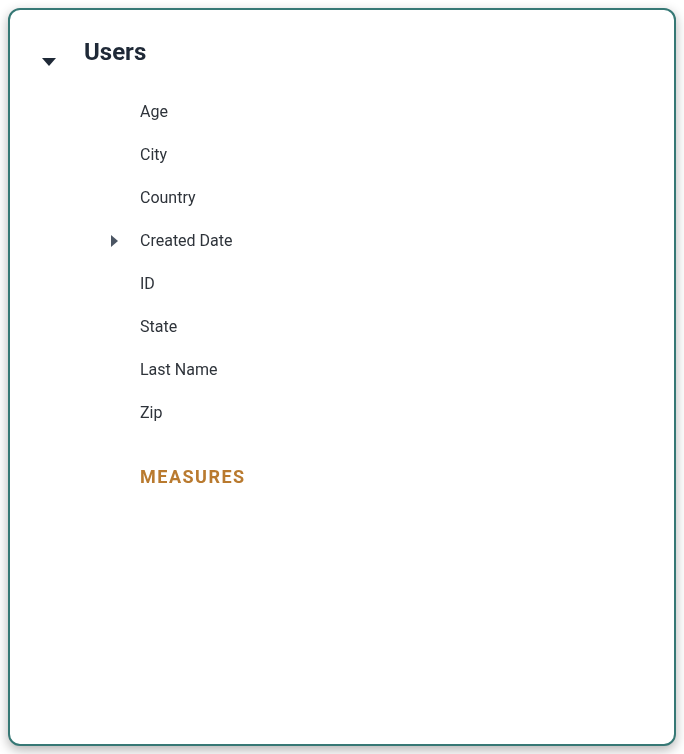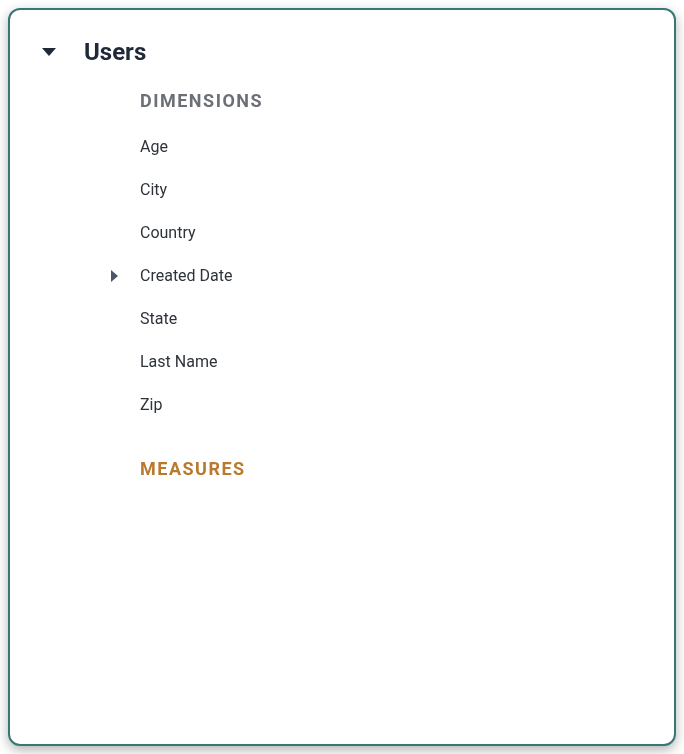--- a/index.html
+++ b/index.html
@@ -17,21 +17,21 @@
       height: 738px;
       background: #fff;
       border: 2px solid #367875;
       border-radius: 12px;
       box-shadow: 0 4px 12px rgba(0,0,0,0.3);
       padding: 28px 0 0 0;
       overflow: hidden;
     }
     .view-header {
       display: flex;
-      align-items: center;
+      align-items: flex-end;
       padding-left: 32px;
       margin-bottom: 24px;
     }
     .chevron-down {
       width: 0;
       height: 0;
       border-left: 7px solid transparent;
       border-right: 7px solid transparent;
       border-top: 8px solid #1f2937;
       margin-right: 28px;
@@ -90,21 +90,20 @@
 </head>
 <body>
 
 <div class="panel">
 
   <div class="view-header">
     <div class="chevron-down"></div>
     <div class="view-title">Users</div>
   </div>
 
-  <div class="section-label dimensions">DIMENSIONS</div>
 
   <div id="dimensions-list">
       <div class="field-row">
         <div class="chevron-slot"></div>
         <div class="field-label">Age</div>
       </div>
       <div class="field-row">
         <div class="chevron-slot"></div>
         <div class="field-label">City</div>
       </div>
@@ -113,20 +112,24 @@
         <div class="field-label">Country</div>
       </div>
       <div class="field-row">
         <div class="chevron-slot">
           <div class="chevron-right"></div>
         </div>
         <div class="field-label">Created Date</div>
       </div>
       <div class="field-row">
         <div class="chevron-slot"></div>
+        <div class="field-label">ID</div>
+      </div>
+      <div class="field-row">
+        <div class="chevron-slot"></div>
         <div class="field-label">State</div>
       </div>
       <div class="field-row">
         <div class="chevron-slot"></div>
         <div class="field-label">Last Name</div>
       </div>
       <div class="field-row">
         <div class="chevron-slot"></div>
         <div class="field-label">Zip</div>
       </div>

